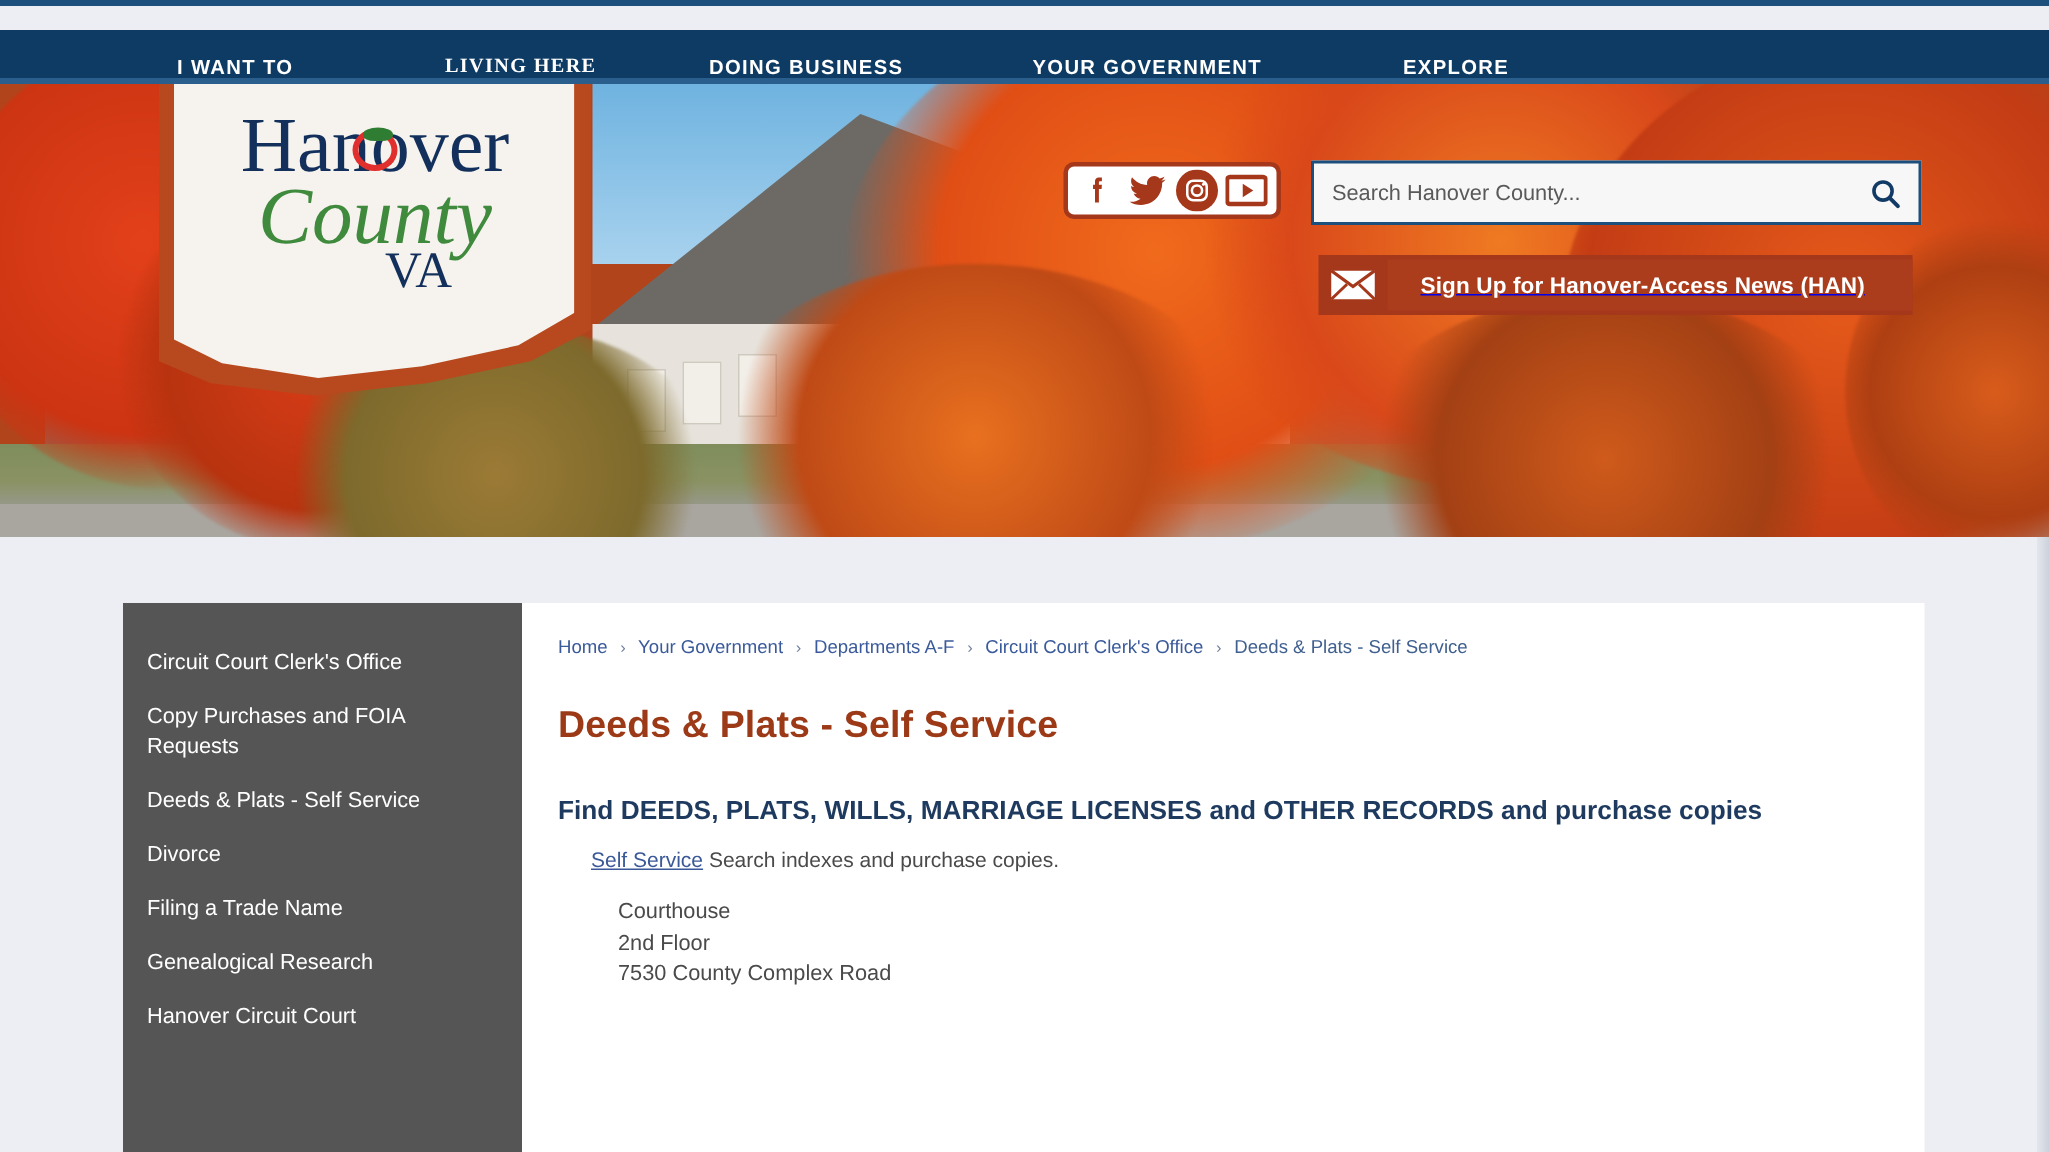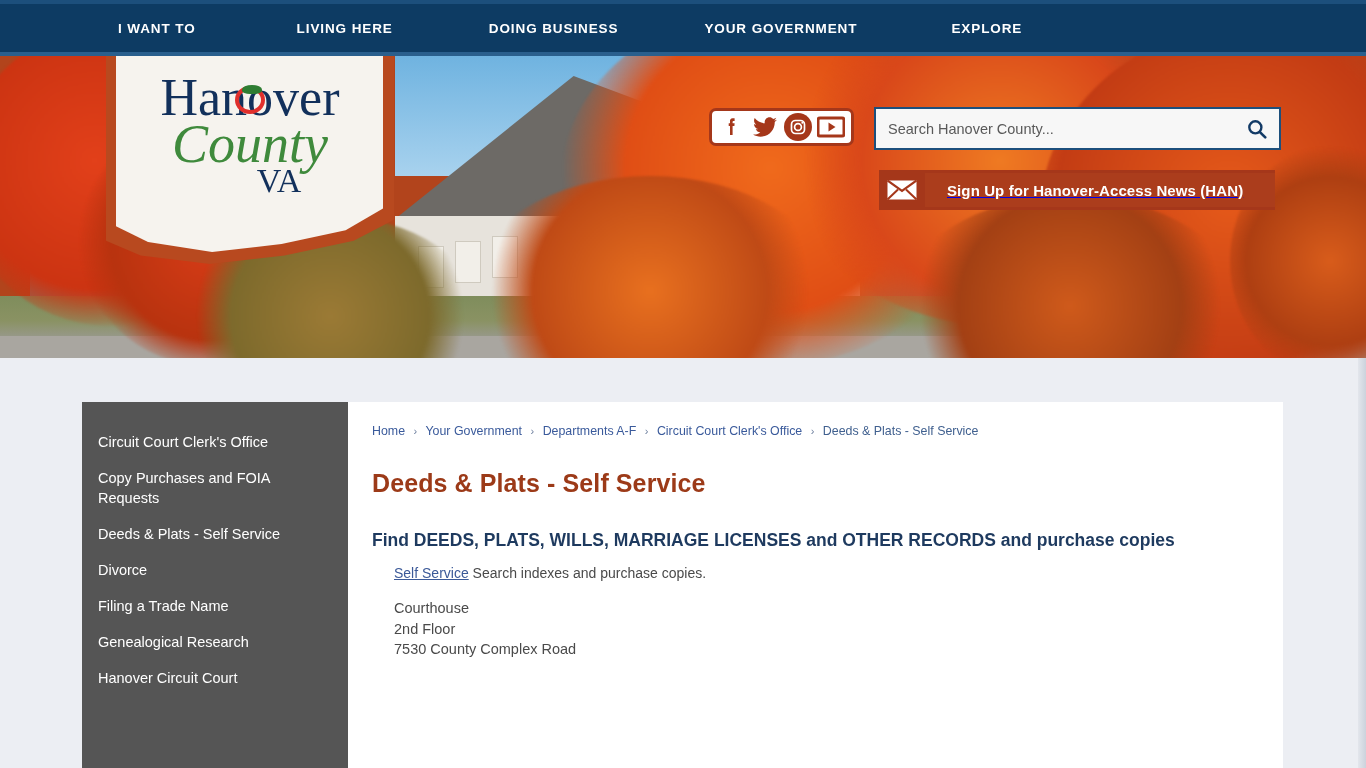--- a/index.html
+++ b/index.html
@@ -11,38 +11,38 @@
     color:#333;
     -webkit-font-smoothing:antialiased;
   }
 
   
   #topstrip {
     position:absolute; left:0; top:0; width:1366px; height:4px;
     background:#1c4f7c;
   }
   #mainnav {
-    position:absolute; left:0; top:4px; width:1366px; height:48px;
+    position:absolute; left:0; top:20px; width:1366px; height:48px;
     background:#0d3b63;
   }
   #navlist {
     display:flex; height:48px; align-items:center;
     padding-left:118px;
   }
   .navitem {
     color:#ffffff;
     font-size:13.5px;
     font-weight:bold;
     letter-spacing:0.9px;
     text-decoration:none;
     white-space:nowrap;
     cursor:pointer;
   }
   .navitem:nth-child(1){ margin-right:101px; }
-  .navitem:nth-child(2){ margin-right:96px; }
+  .navitem:nth-child(2){ margin-right:75px;font-family:Liberation Serif, serif; }
   .navitem:nth-child(3){ margin-right:86px; }
   .navitem:nth-child(4){ margin-right:94px; }
   #navdivider {
     position:absolute; left:0; top:52px; width:1366px; height:4px;
     background:#2a5f8d;
   }
 
   
   #hero {
     position:absolute; left:0; top:56px; width:1366px; height:302px;
@@ -229,21 +229,21 @@
     margin-top:24px;
     font-size:16px; font-weight:bold; color:#2b4566;
   }
   .indent { margin-left:22px; }
   .body-line {
     margin-top:8px; font-size:14px; color:#4a4a4a; line-height:20px;
   }
   .inline-link {
     color:#3b5998; text-decoration:underline; cursor:pointer;
   }
-  .addr-line { font-size:14.5px; color:#4a4a4a; line-height:20.5px; }
+  .addr-line { font-size:14.5px; color:#4a4a4a; line-height:20.5px;margin-left:18px; }
   .addr-block { margin-top:15px; }
 </style>
 </head>
 <body>
 
 <div id="topstrip"></div>
 
 <nav id="mainnav">
   <div id="navlist">
     <a class="navitem" href="#">I WANT TO</a>

